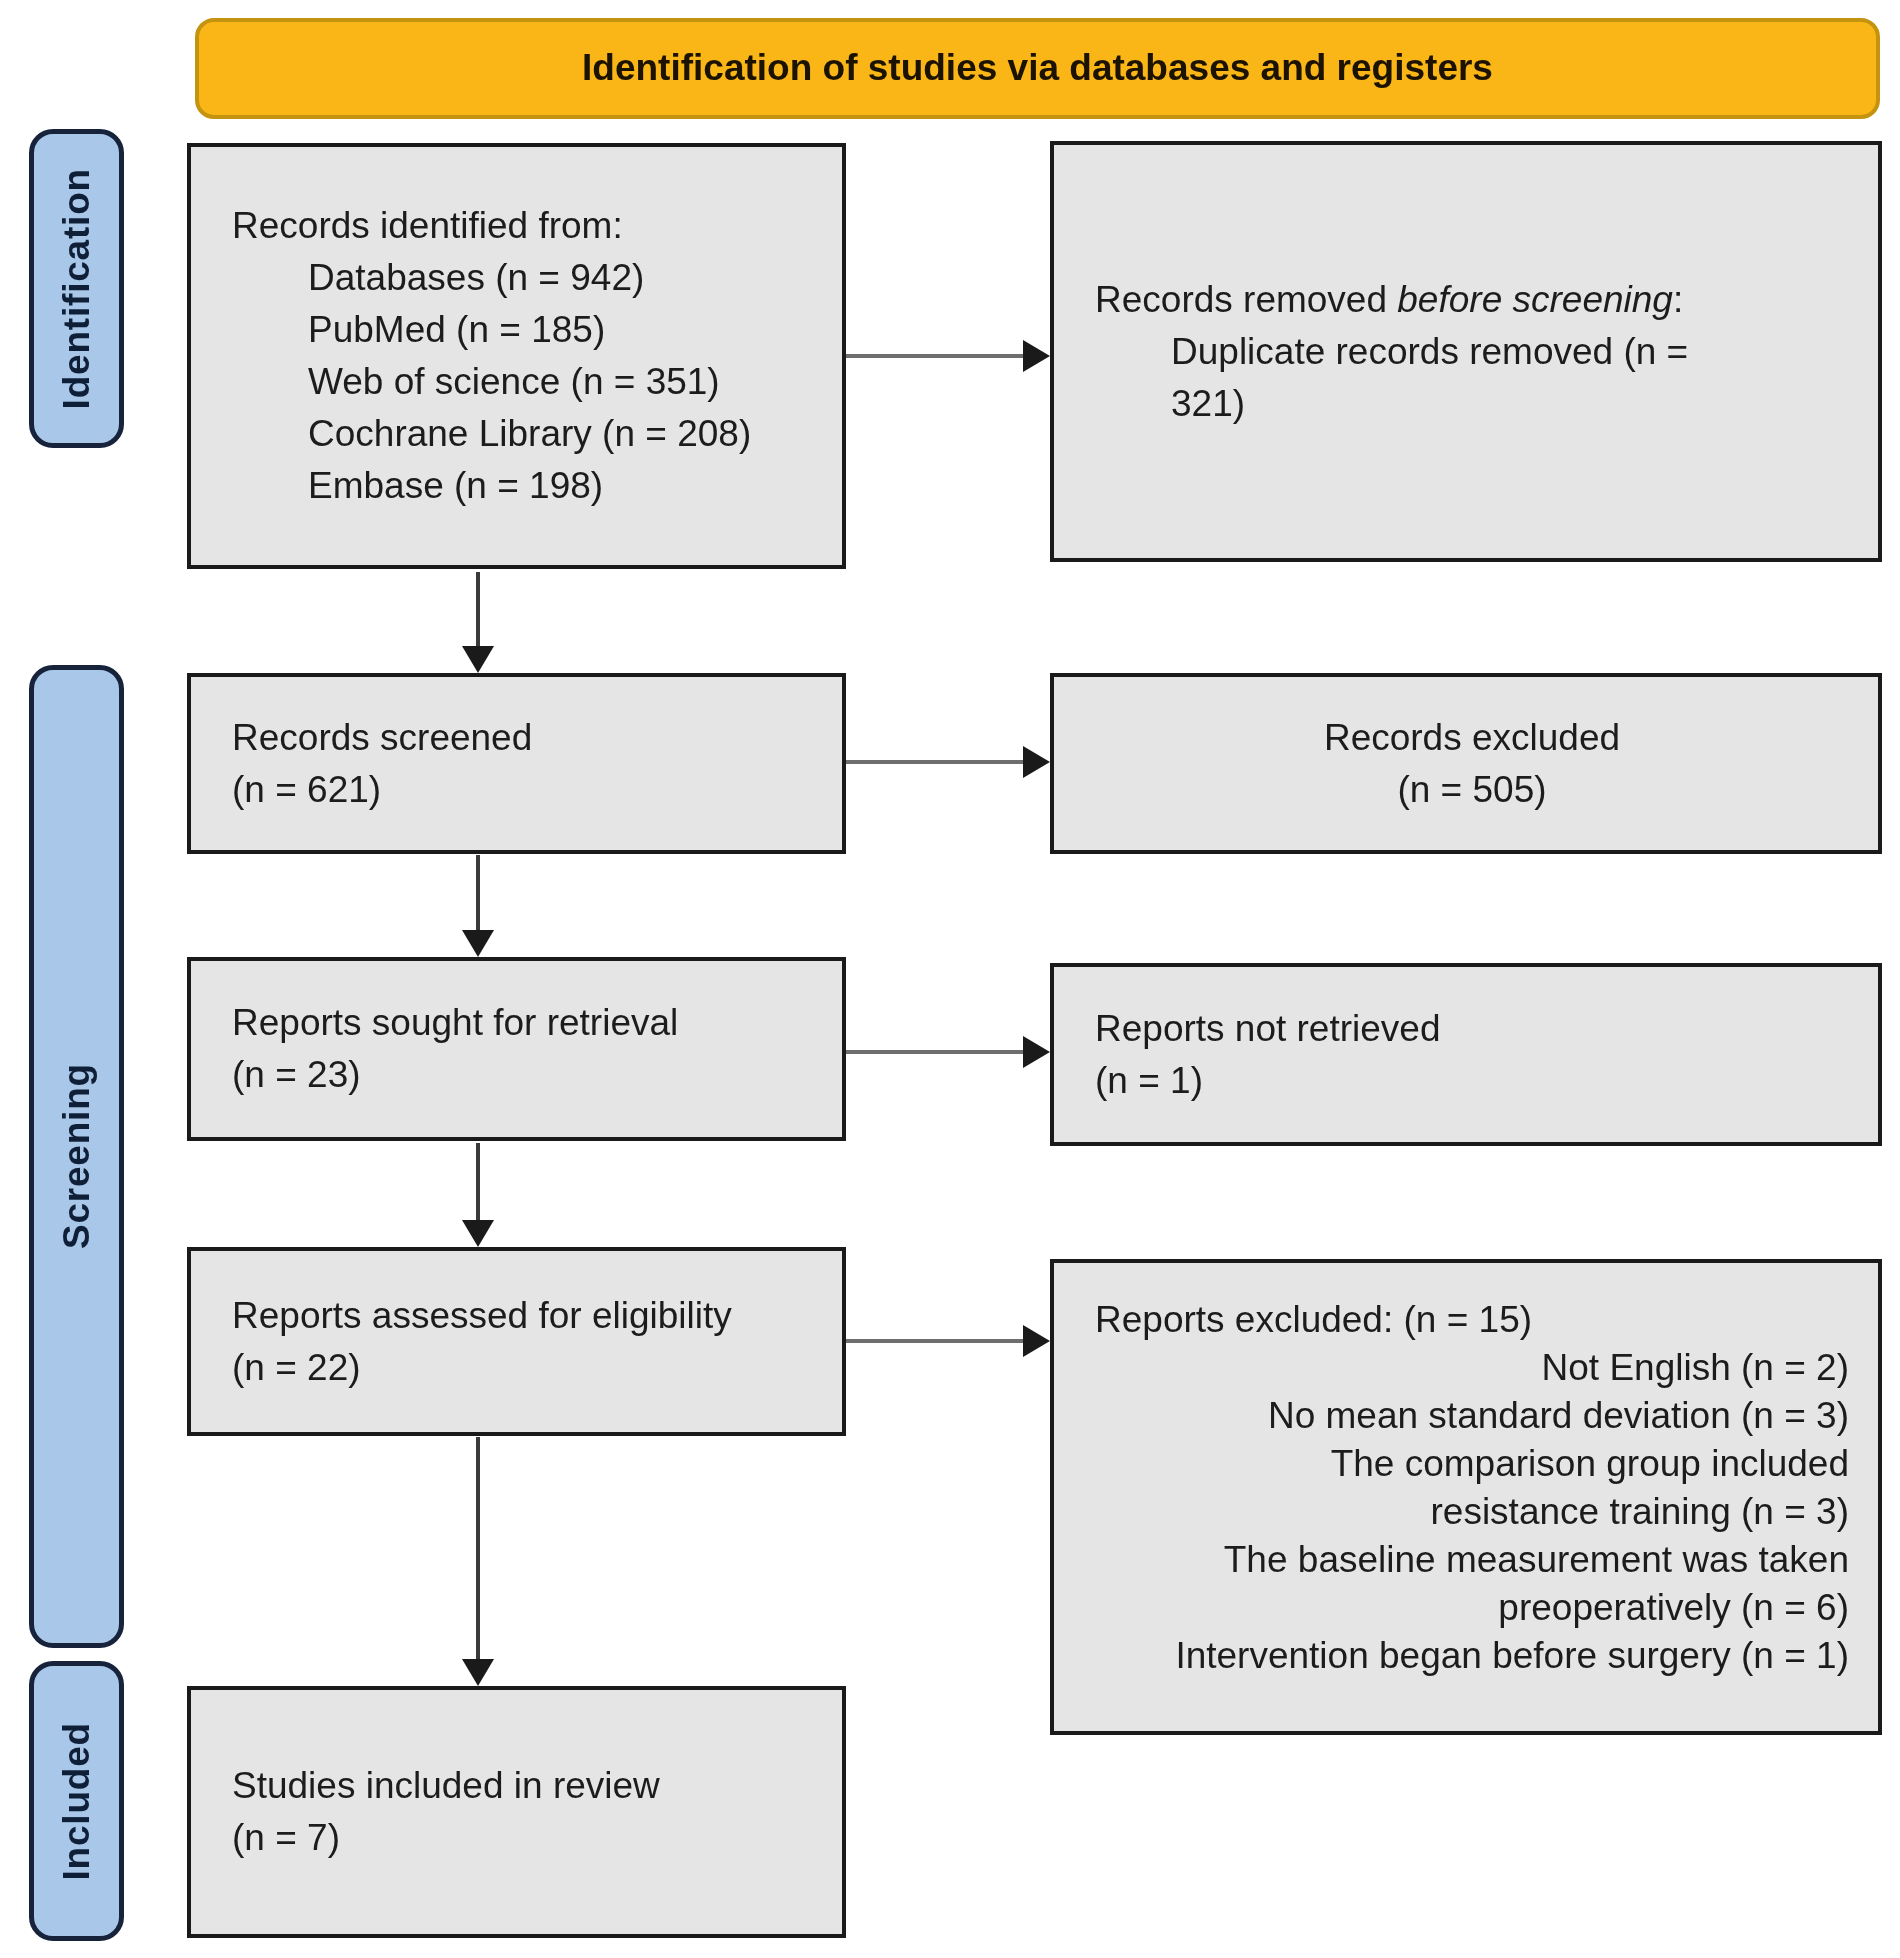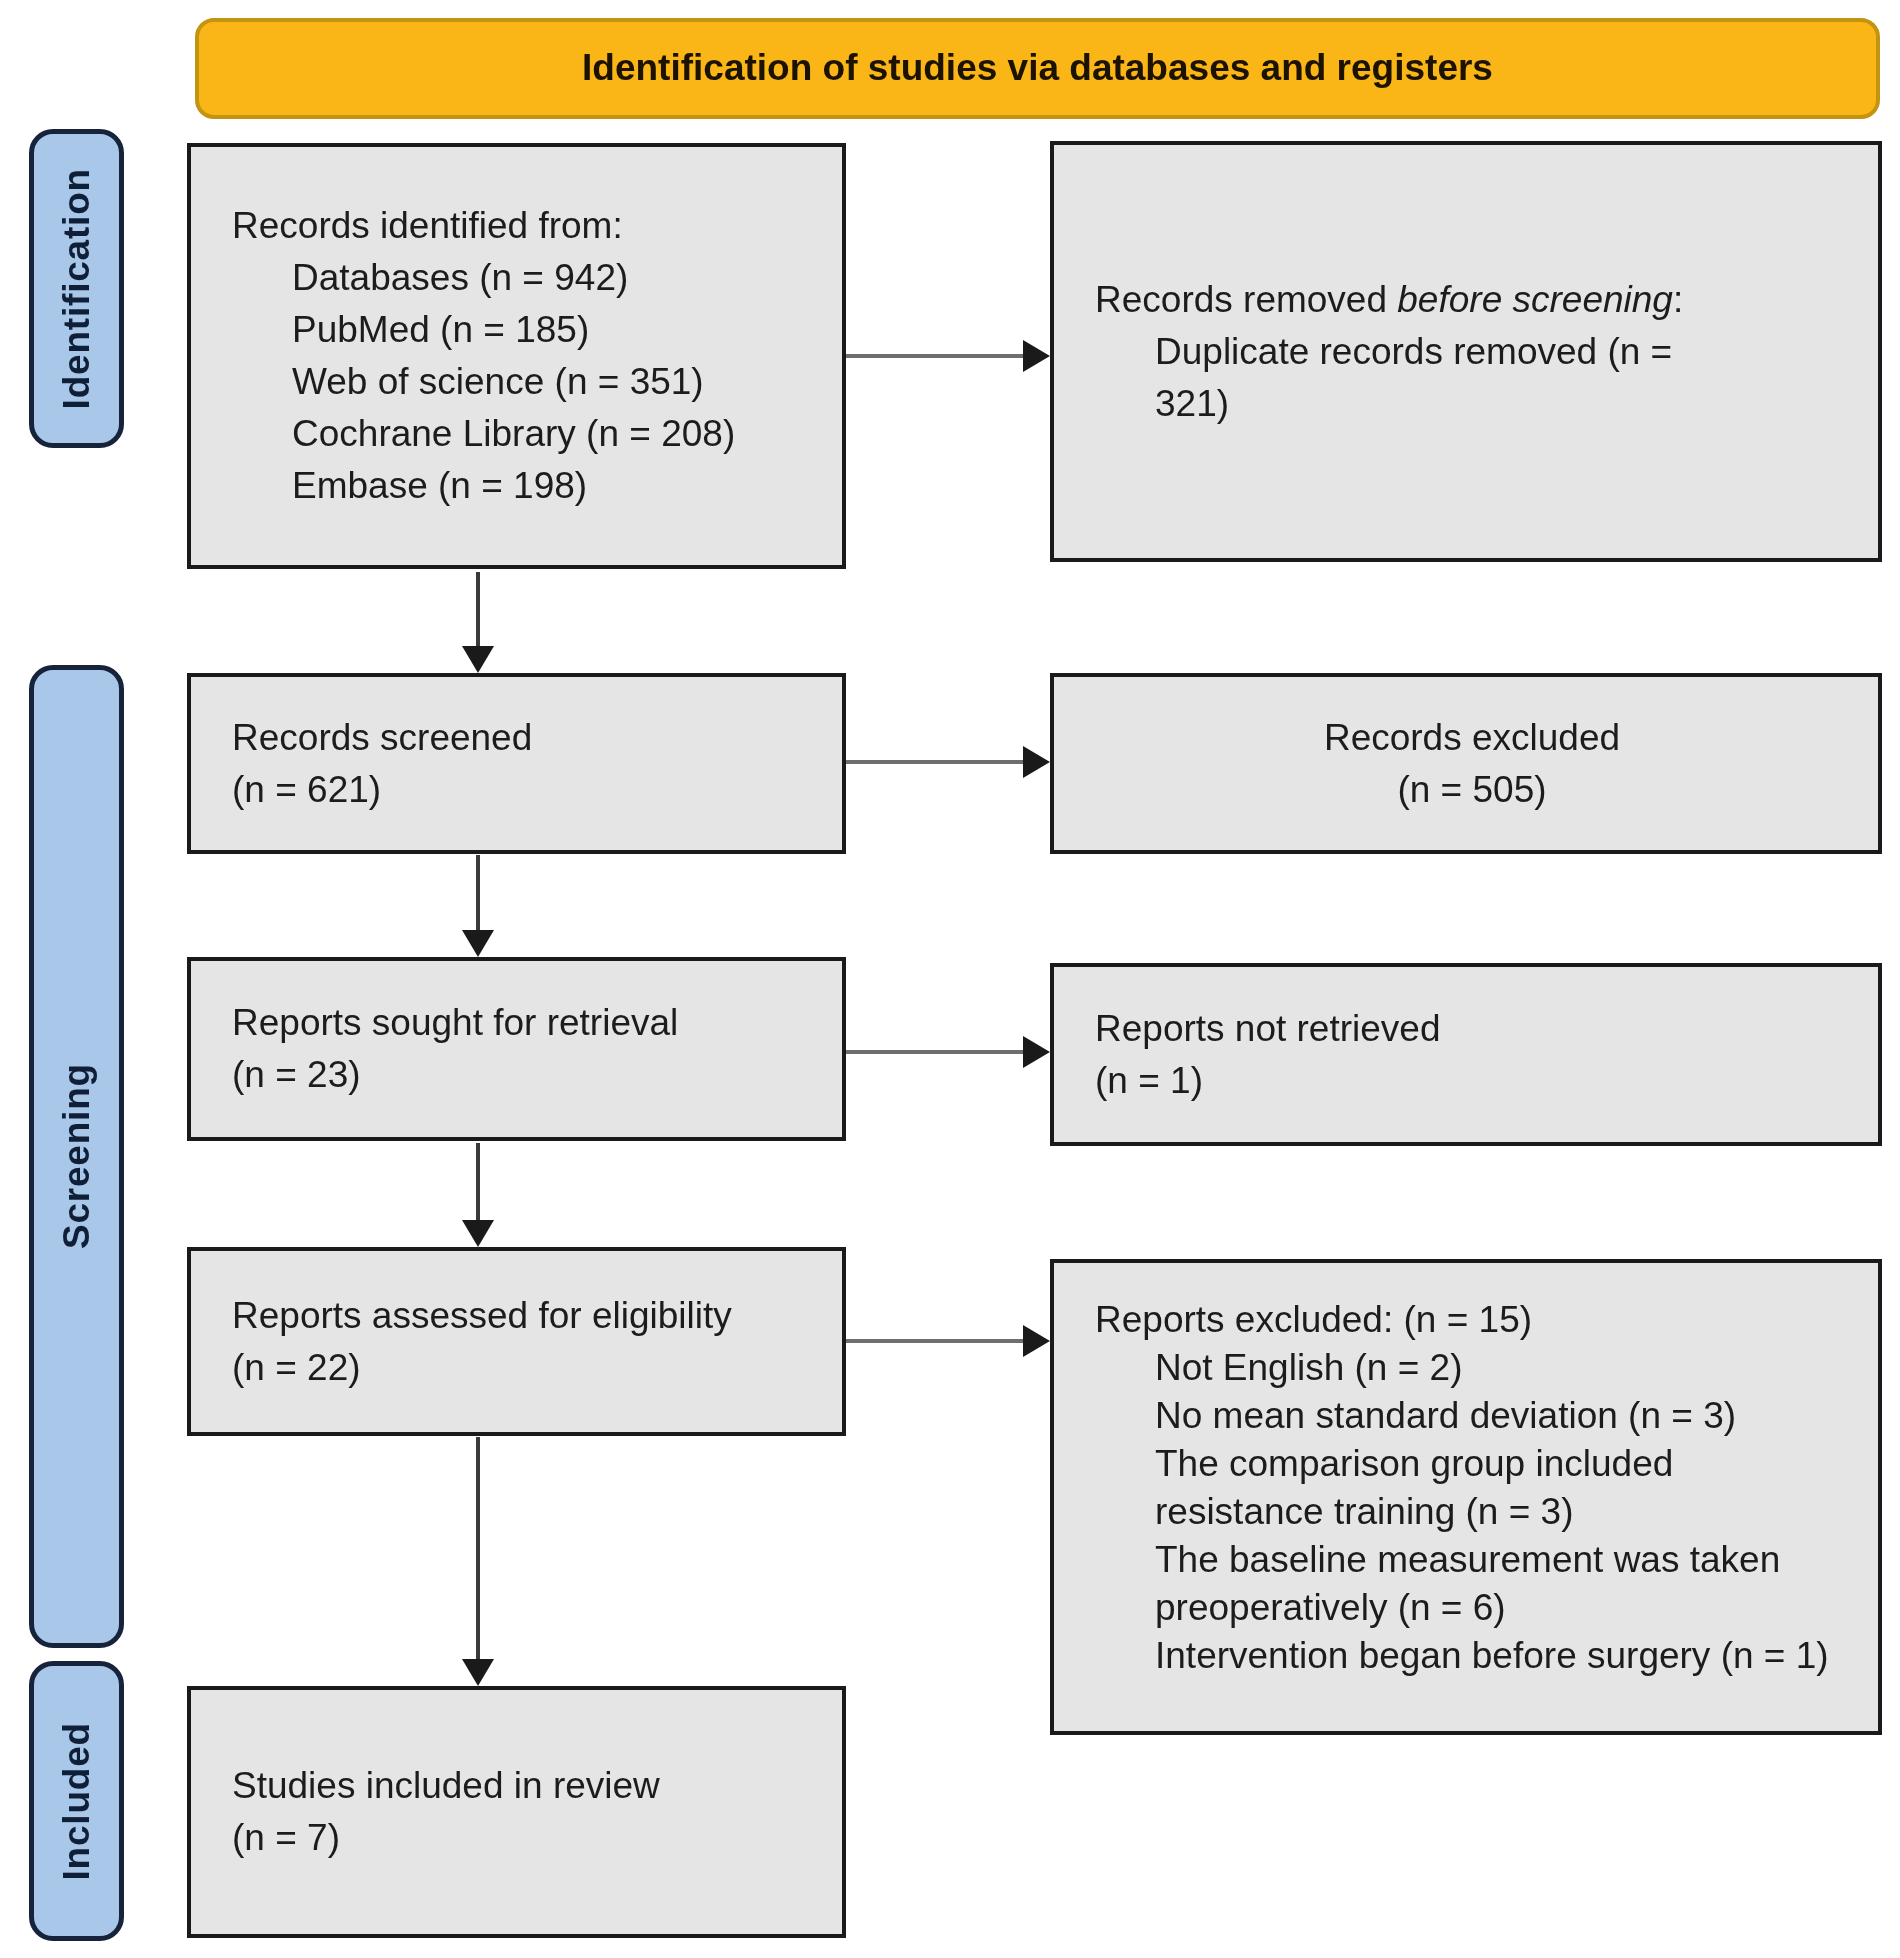--- a/index.html
+++ b/index.html
@@ -34,24 +34,24 @@
     box-sizing:border-box;
   }
   .box-inner{
     height:100%;box-sizing:border-box;
     display:flex;flex-direction:column;justify-content:center;
     padding:22px 29px 22px 41px;
   }
   .box-inner.top{justify-content:flex-start;padding-top:33px;}
   .line{font-size:37px;line-height:52px;color:var(--text,#1C1C1C);}
   .box-inner.top .line{line-height:48px;}
-  .indent{margin-left:60px;}
+  .indent{margin-left:76px;}
   .italic{font-style:italic;}
   .wrap-700{max-width:556px;}
-  .wrap-920{max-width:731px;}
+  .wrap-920{max-width:731px;text-align:right;}
 
   .varrow{position:absolute;width:32px;}
   .varrow .shaft{position:absolute;left:14.3px;top:0;width:4px;height:calc(100% - 24px);background:#3a3a3a;}
   .varrow .head{position:absolute;left:0;bottom:0;width:0;height:0;
     border-left:16px solid transparent;border-right:16px solid transparent;
     border-top:27px solid var(--arrow,#1A1A1A);}
 
   .harrow{position:absolute;height:32px;}
   .harrow .shaft{position:absolute;top:14.3px;left:0;height:4px;width:calc(100% - 24px);background:#6e6e6e;}
   .harrow .head{position:absolute;right:0;top:0;width:0;height:0;

